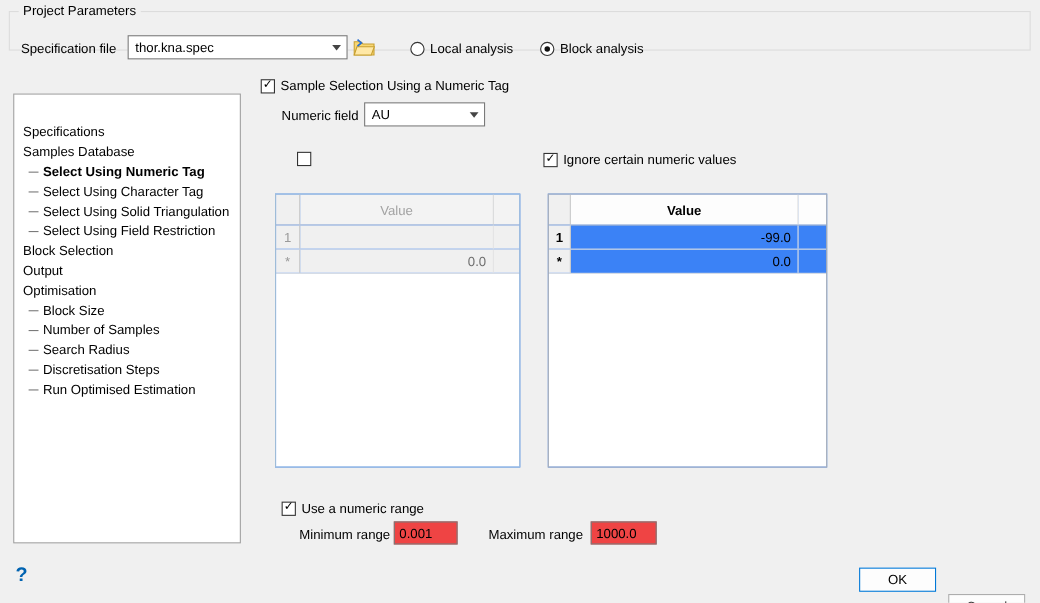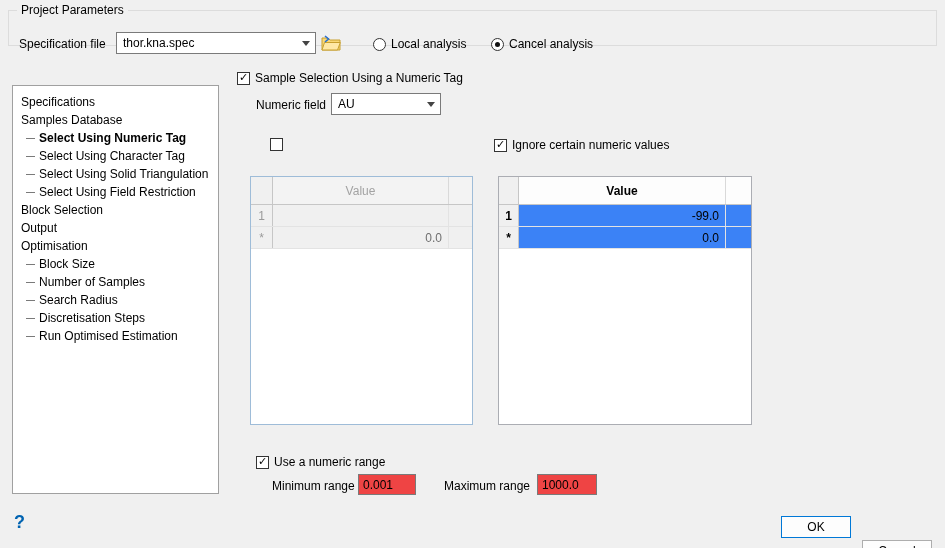--- a/index.html
+++ b/index.html
@@ -50,21 +50,21 @@
   .radiogrp { position:absolute; display:flex; align-items:center; gap:5px; }
   .radio {
     width:13px; height:13px; border:1px solid #333; border-radius:50%;
     background:#fff; position:relative; flex:0 0 auto;
   }
   .radio.on::after { content:""; position:absolute; inset:3px; background:#111; border-radius:50%; }
 
   
   .tree {
     position:absolute; left:12px; top:85px; width:207px; height:409px;
-    background:#fff; border:1px solid #a0a0a0; padding-top:7px; overflow:hidden;
+    background:#fff; border:1px solid #a0a0a0; padding-top:25px; overflow:hidden;
   }
   .tree-item { height:18px; display:flex; align-items:center; padding-left:8px; white-space:nowrap; }
   .tree-item.l1 { padding-left:13px; }
   .tree-item .dash { width:9px; border-top:1px solid #7a7a7a; margin-right:4px; flex:0 0 auto; }
   .tree-item.selected { font-weight:bold; }
 
   
   .vtable { position:absolute; background:#3b82f6; border:1px solid #abadb3; display:flex; flex-direction:column; }
   .vtable.disabled { border-color:#9ebcd8; }
   .hrow { display:flex; height:28px; border-bottom:1px solid #c6c6c6; flex:0 0 auto; }
@@ -141,21 +141,21 @@
     </svg>
   </span>
 
   <label class="radiogrp" style="left:364px; top:26px;text-align:center;">
     <span class="radio"></span>
     <span>Local analysis</span>
   </label>
 
   <label class="radiogrp" style="left:482px; top:26px;">
     <span class="radio on"></span>
-    <span>Cancel analysis</span>
+    <span>Block analysis</span>
   </label>
 </div>
 
 <div class="tree">
   <div class="tree-item l0">
       <span>Specifications</span>
     </div>
   <div class="tree-item l0">
       <span>Samples Database</span>
     </div>

